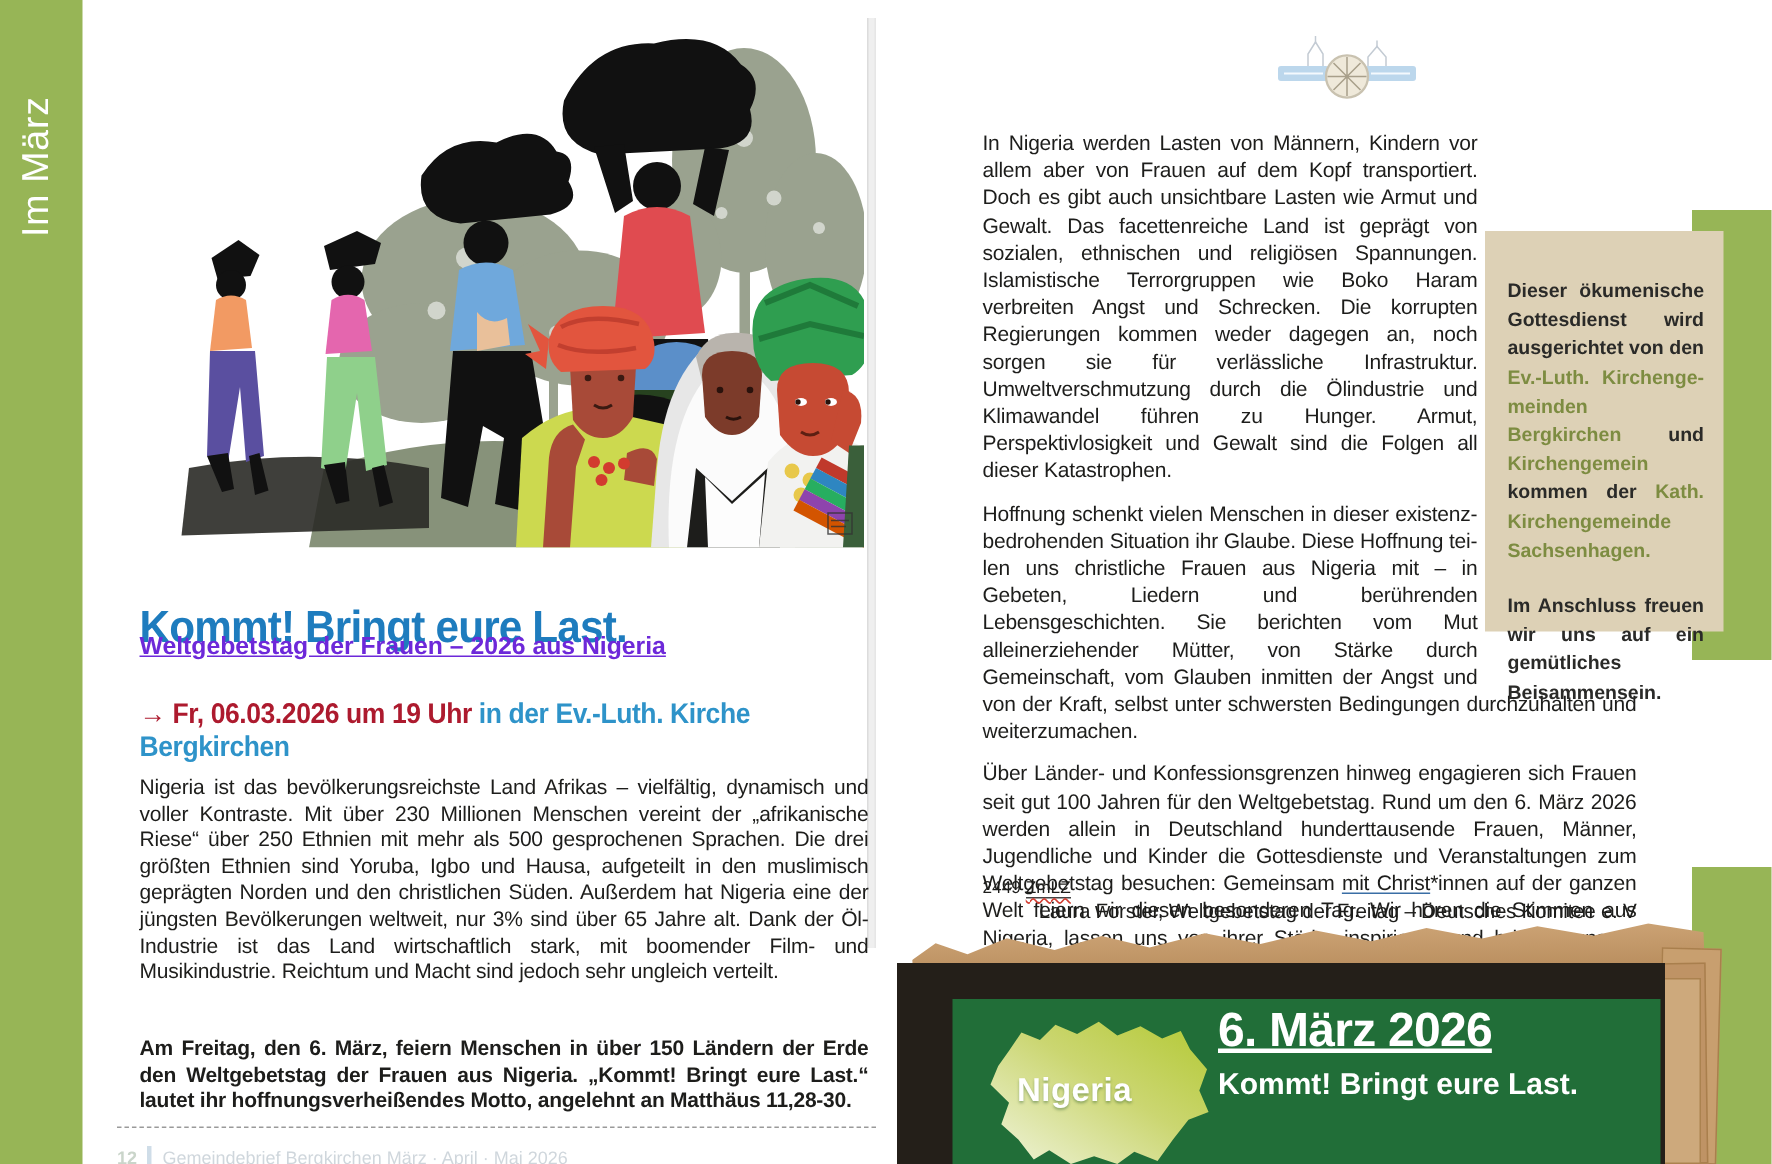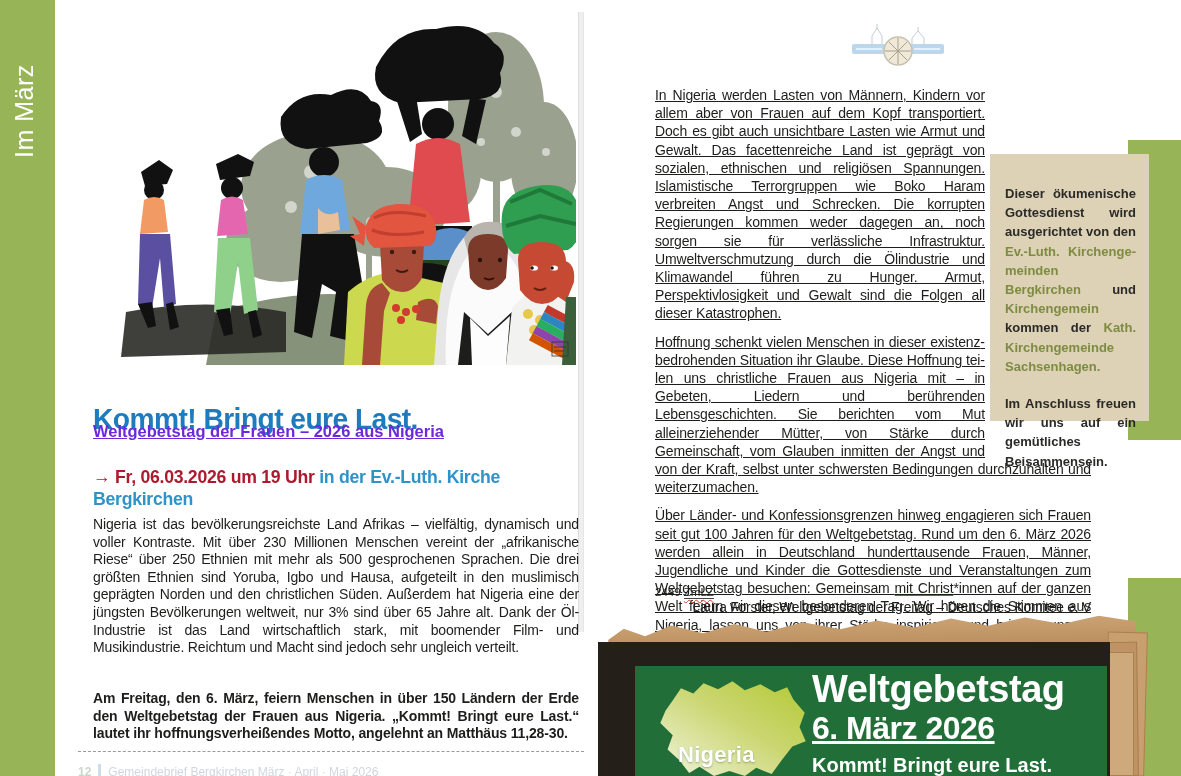--- a/index.html
+++ b/index.html
@@ -46,21 +46,21 @@
 
   .info-box { left:990px; top:154px; width:159px; height:267px; background:#ddd1b6;
     z-index:2; padding:30px 13px 0 15px; font-size:13px; font-weight:700;
     line-height:19.2px; text-align:justify; color:#2a2a28; hyphens:manual; }
   .info-box .grn { color:#7d8c41; }
   .info-box .p2 { margin-top:18px; }
 
   .rp-col { left:655px; top:86px; width:436px; font-size:14px; line-height:18.2px;
     letter-spacing:-0.15px; text-align:justify; hyphens:manual; }
   .wrap-shim { float:right; clear:right; width:106px; height:302px; margin-top:60px; }
-  .rp-col p { margin-bottom:10px;text-decoration:underline; }
+  .rp-col p { margin-bottom:10px; }
   .u-link { text-decoration:underline; text-decoration-color:#3a6ea5; text-underline-offset:2px; }
 
   .rp-note { left:655px; top:586px; width:436px; text-align:left; font-size:11.5px; color:#1d1d1b; }
   .note-code { border-bottom:1px solid #444; text-decoration:underline wavy #d23b2f 1px; text-underline-offset:3px; }
   .rp-attrib { left:655px; top:600px; width:436px; text-align:right; font-size:13.8px; letter-spacing:-0.2px; }
 
   
   .paper-top { left:608px; top:616px; width:528px; height:32px; z-index:2;
     background:linear-gradient(#cda476,#b98e5e); transform:rotate(-0.9deg);
     clip-path:polygon(0 62%,3% 28%,7% 52%,12% 20%,18% 46%,24% 18%,30% 44%,37% 16%,44% 40%,
@@ -68,21 +68,21 @@
   .paper-r1 { left:1106px; top:632px; width:40px; height:144px; background:#c89f6f;
     border:1px solid #a97f4d; transform:rotate(1.5deg); z-index:2; }
   .paper-r2 { left:1094px; top:642px; width:44px; height:134px; background:#bf9365;
     border:1px solid #a97f4d; transform:rotate(-0.8deg); z-index:2; }
   .paper-r3 { left:1086px; top:652px; width:48px; height:124px; background:#cda97c;
     border:1px solid #ab824f; z-index:2; }
   .black-band { left:598px; top:642px; width:512px; height:134px; background:#241f19; z-index:3; }
   .green-banner { left:635px; top:666px; width:472px; height:110px; background:#216e38; z-index:4; }
   .map-wrap { left:650px; top:674px; width:165px; height:102px; z-index:5; }
   .map-label { position:absolute; left:28px; top:40px; color:#fff; font-size:22px;
-    font-weight:700; letter-spacing:.3px; text-shadow:0 1px 2px rgba(0,60,20,.35);margin-top:28px; }
+    font-weight:700; letter-spacing:.3px; text-shadow:0 1px 2px rgba(0,60,20,.35); }
   .banner-text { left:812px; top:668px; width:300px; z-index:5; color:#fff; }
   .bt-title { font-size:38px; font-weight:700; letter-spacing:-0.5px; line-height:42px; }
   .bt-date { font-size:32px; font-weight:700; letter-spacing:-0.5px; line-height:36px;text-decoration:underline; }
   .bt-motto { font-size:20px; font-weight:700; margin-top:8px; }
 </style>
 </head>
 <body>
 
 <div class="abs month-bar">
   <div class="month-label">Im März</div>
@@ -280,16 +280,15 @@
           <stop offset="0.55" stop-color="#cbd671"></stop>
           <stop offset="1" stop-color="#b3c934"></stop>
       </linearGradient>
     </defs>
     <path fill="url(#mapGrad)" d="M22,26 L30,14 L42,19 L52,9 L66,15 L80,7 L92,16 L107,10 L121,18 L133,13 L139,25 L150,38 L145,52 L151,66 L138,71 L128,84 L118,98 L103,92 L92,100 L77,95 L62,100 L48,91 L38,97 L28,84 L17,74 L22,60 L10,48 L15,36 Z"></path>
   </svg>
   <span class="map-label">Nigeria</span>
 </div>
 
 <div class="abs banner-text">
-  <div class="bt-title">Weltgebetstag</div>
   <div class="bt-date">6. März 2026</div>
   <div class="bt-motto">Kommt! Bringt eure Last.</div>
 </div>
 
 </body></html>

